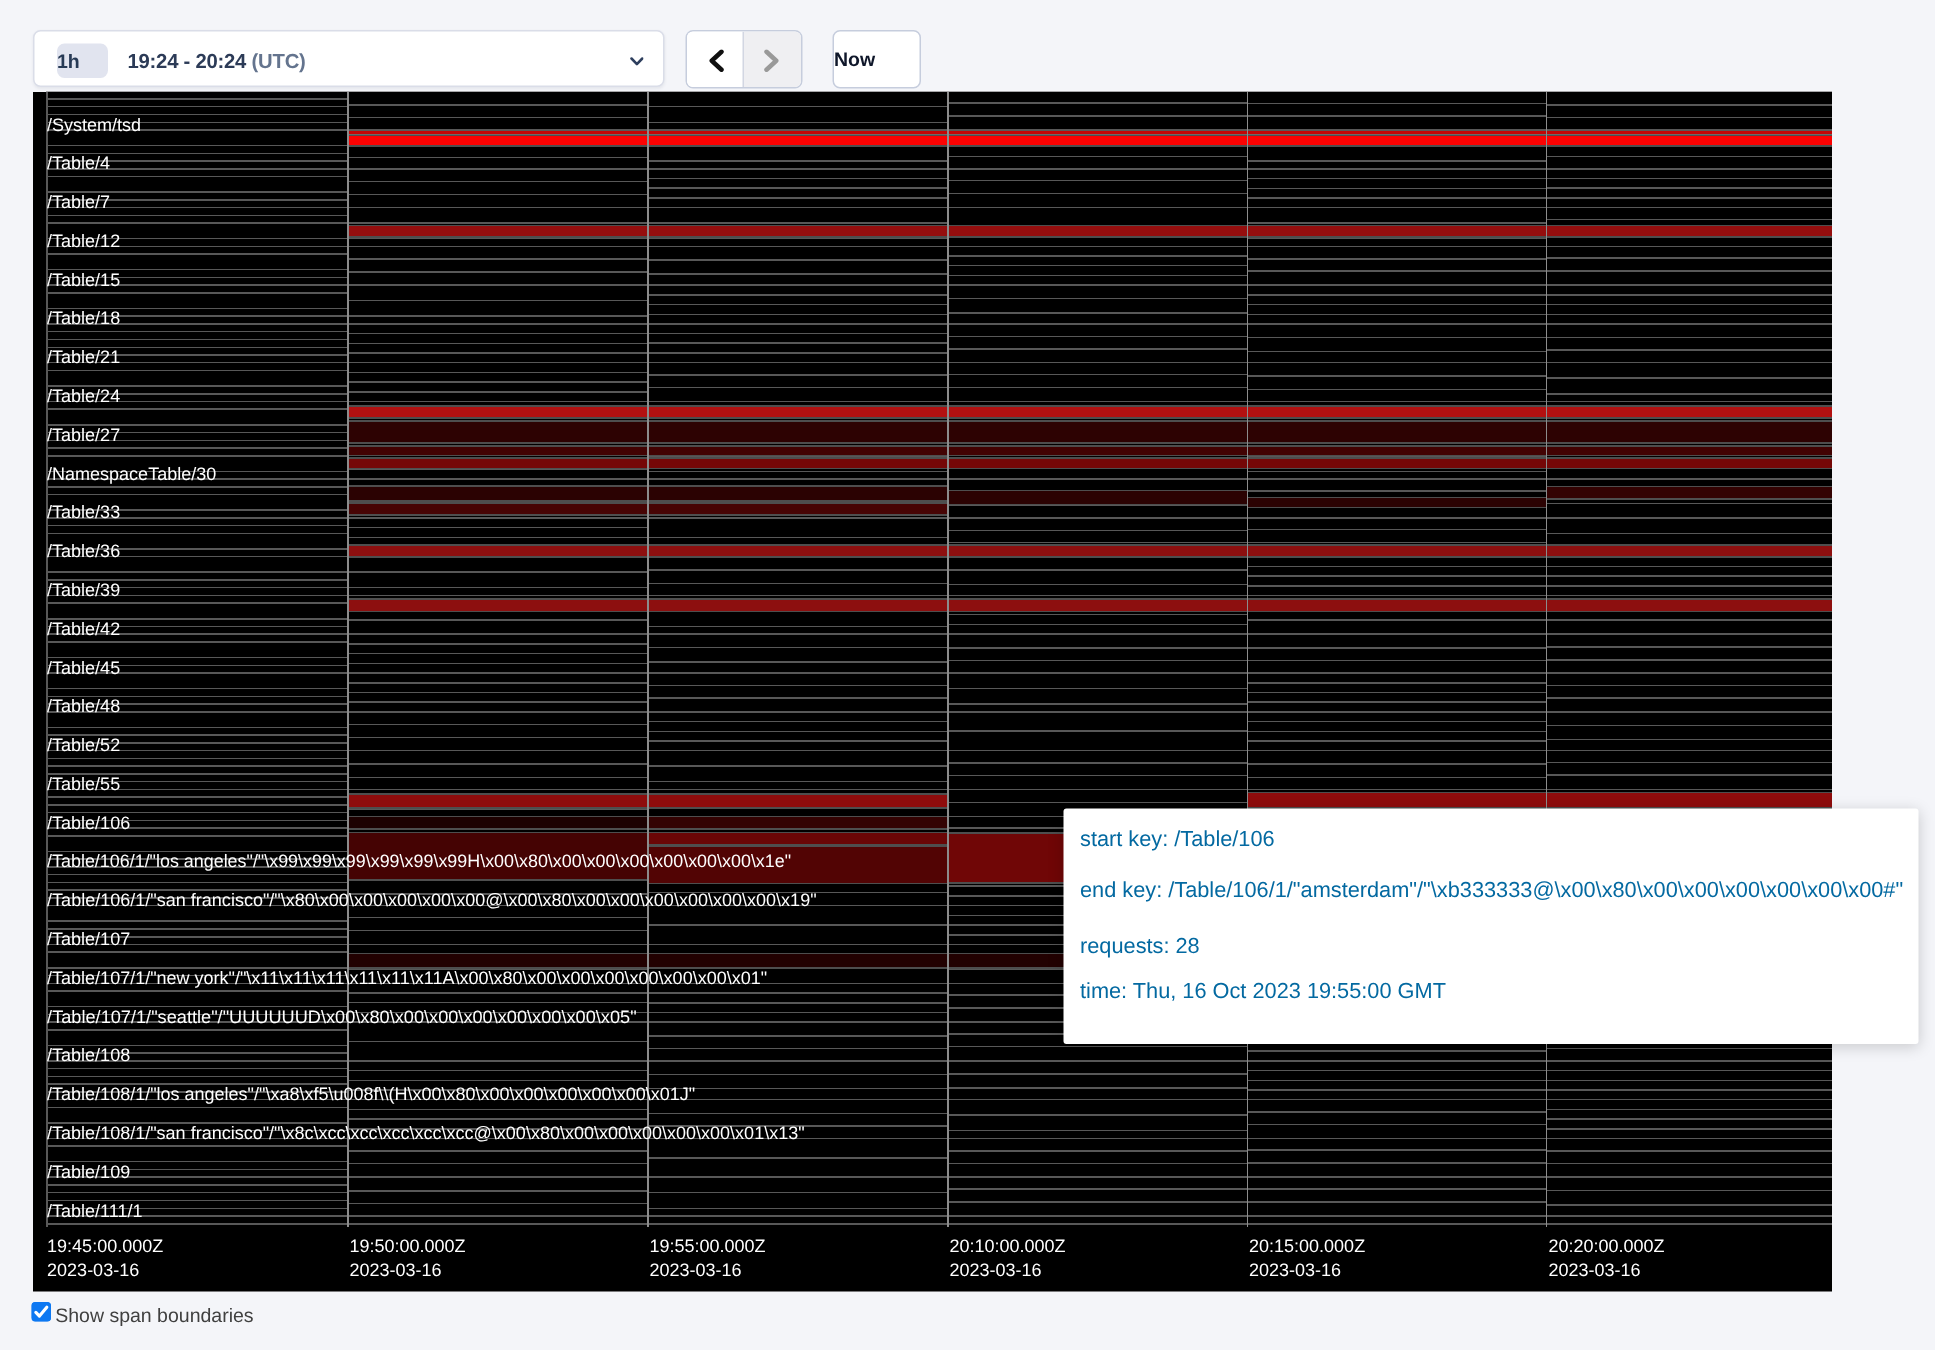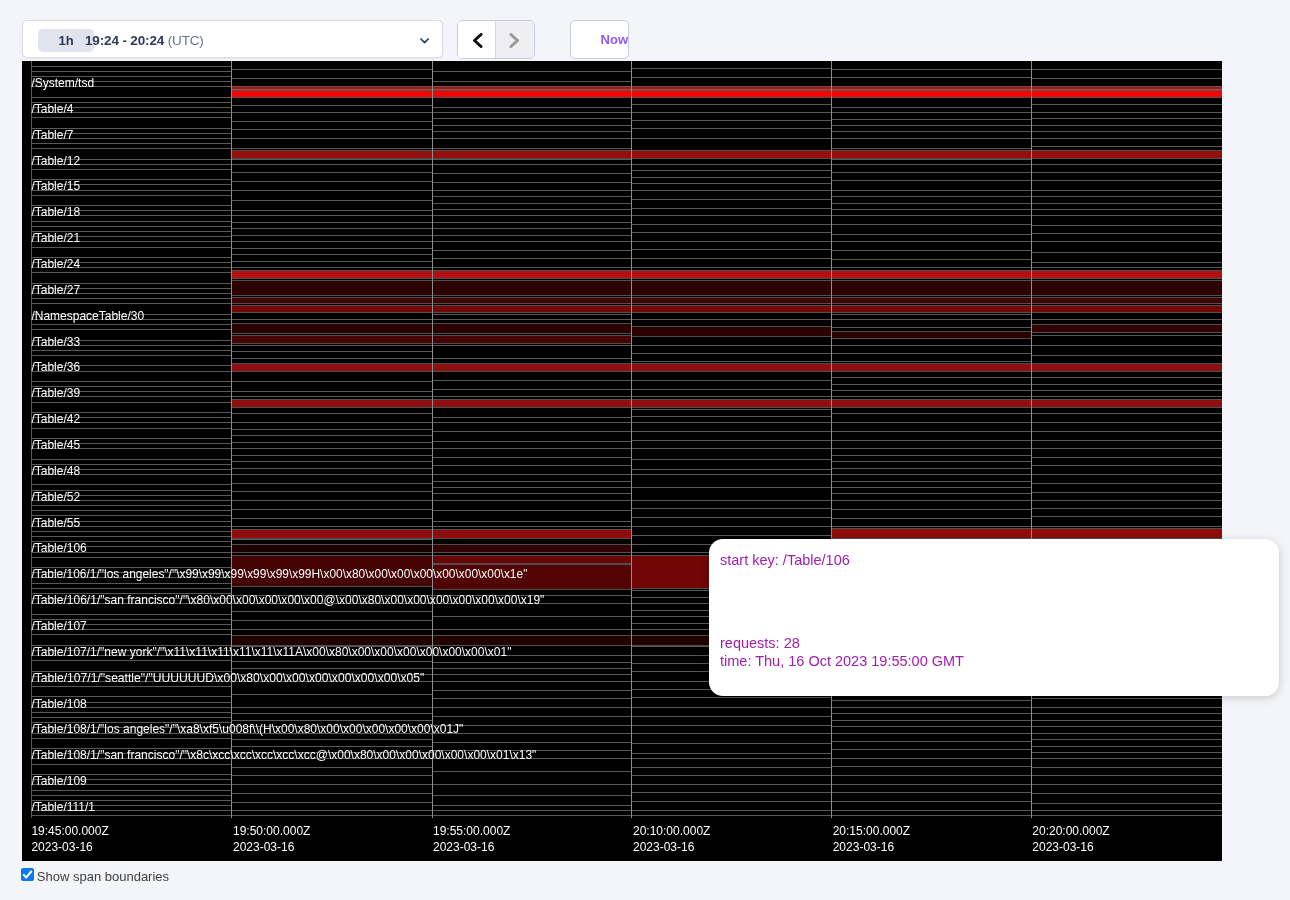--- a/index.html
+++ b/index.html
@@ -1,26 +1,26 @@
 <!DOCTYPE html>
 <html><head><meta charset="utf-8"><style>
 *{margin:0;padding:0;box-sizing:border-box}
 html{width:1290px;height:900px;background:#f4f5f9}
 body{width:1290px;height:900px;background:#f4f5f9;font-family:"Liberation Sans",sans-serif;position:relative;overflow:hidden;filter:brightness(1)}
 .abs{position:absolute}
 .dd{left:22px;top:19.5px;width:421px;height:38px;background:#fff;border:1px solid #dadde8;border-radius:5px;box-shadow:0 1px 2px rgba(50,60,90,.08)}
-.badge{left:15px;top:8px;width:56px;height:23px;background:#e1e4ef;border-radius:5px;color:#273a55;font-size:13px;font-weight:bold;text-align:center;line-height:23px}
+.badge{left:15px;top:8px;width:34px;height:23px;background:#e1e4ef;border-radius:5px;color:#273a55;font-size:13px;font-weight:bold;line-height:23px}
 .trange{left:62px;top:8px;font-size:13.5px;line-height:23px;color:#2c3b57;font-weight:bold;letter-spacing:-0.15px}
-.trange span{color:#64748e;font-weight:normal}
+.trange span{color:#64748e;font-weight:bold}
 .chev{left:397px;top:16px;width:9px;height:9px}
 .arrows{left:456.5px;top:19.5px;width:78.5px;height:39px;background:#fff;border:1px solid #c6cddd;border-radius:5px;overflow:hidden;display:flex}
 .arrows .l{width:39px;height:100%;background:#fff;border-right:1px solid #d2d6e2;position:relative}
 .arrows .r{width:38.5px;height:100%;background:#efeff2;position:relative}
-.nowbtn{left:570px;top:19.5px;width:59px;height:39px;background:#fff;border:1px solid #c6cddd;border-radius:5px;color:#8b5cf6;font-weight:bold;font-size:13px;text-align:right;line-height:37px}
-.tooltip{left:709px;top:539px;width:570px;height:157px;background:#fff;border-radius:14px;box-shadow:0 2px 10px rgba(0,0,0,.18);color:#a21caf;font-size:14.5px}
+.nowbtn{left:555px;top:19.5px;width:59px;height:39px;background:#fff;border:1px solid #c6cddd;border-radius:5px;color:#0f172a;font-weight:bold;font-size:13px;text-align:left;line-height:37px}
+.tooltip{left:709px;top:539px;width:570px;height:157px;background:#fff;border-radius:2px;box-shadow:0 2px 10px rgba(0,0,0,.18);color:#0369a1;font-size:14.5px}
 .tooltip div{position:absolute;left:11px;white-space:pre}
 .cb{left:21px;top:868px;width:13px;height:13px;background:#0d78f2;border-radius:2.5px}
 .cblab{left:36.8px;top:869px;font-size:13px;color:#404040}
 </style></head><body>
 
 <div class="abs dd">
   <div class="abs badge">1h</div>
   <div class="abs trange">19:24 - 20:24 <span>(UTC)</span></div>
   <svg class="abs chev" viewBox="0 0 9 9">
       <path d="M1 2 L4.6 5.7 L8.2 2" stroke="#2e3f5e" stroke-width="1.7" fill="none" stroke-linecap="round" stroke-linejoin="round"></path>
@@ -751,20 +751,21 @@
         <text x="633.0" y="850">2023-03-16</text>
         <text x="832.7" y="834.3">20:15:00.000Z</text>
         <text x="832.7" y="850">2023-03-16</text>
         <text x="1032.3" y="834.3">20:20:00.000Z</text>
         <text x="1032.3" y="850">2023-03-16</text>
 </g>
 </g>
 </svg>
 <div class="abs tooltip">
   <div style="top:13px">start key: /Table/106</div>
-  <div style="top:96px">requests: 28</div>
+  <div style="top:46.5px">end key: /Table/106/1/"amsterdam"/"\xb333333@\x00\x80\x00\x00\x00\x00\x00\x00#"</div>
+  <div style="top:84px">requests: 28</div>
   <div style="top:113.5px">time: Thu, 16 Oct 2023 19:55:00 GMT</div>
 </div>
 <svg class="abs cb" viewBox="0 0 13 13">
     <rect x="0" y="0" width="13" height="13" rx="2.5" fill="#0d78f2"></rect>
     <path d="M2.9 6.9 L5.3 9.4 L10.2 3.5" stroke="#fff" stroke-width="2.1" fill="none" stroke-linecap="round" stroke-linejoin="round"></path>
   </svg>
 <div class="abs cblab">Show span boundaries</div>
 
 </body></html>

